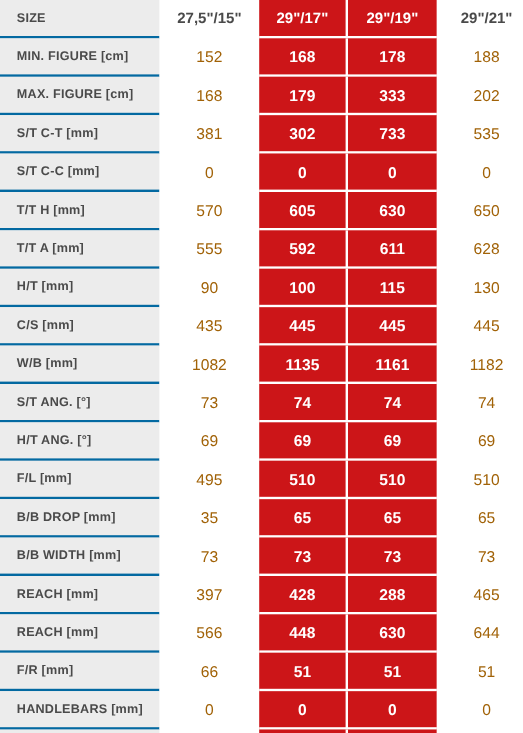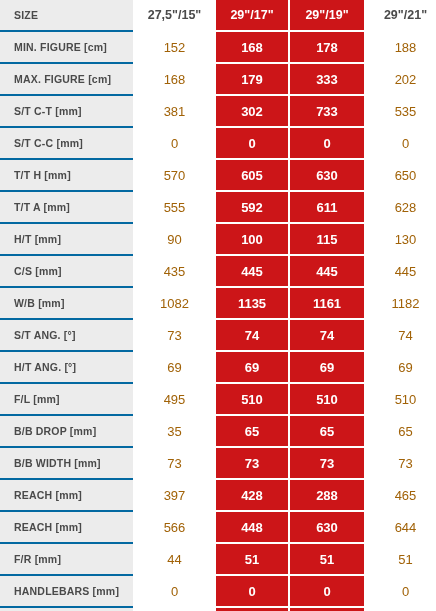--- a/index.html
+++ b/index.html
@@ -208,21 +208,21 @@
       </tr>
       <tr>
         <th class="cell label-cell">REACH [mm]</th>
         <td class="cell plain-cell">566</td>
         <td class="cell hl-cell">448</td>
         <td class="cell hl-cell hl-last">630</td>
         <td class="cell plain-cell">644</td>
       </tr>
       <tr>
         <th class="cell label-cell">F/R [mm]</th>
-        <td class="cell plain-cell">44</td>
+        <td class="cell plain-cell">66</td>
         <td class="cell hl-cell">51</td>
         <td class="cell hl-cell hl-last">51</td>
         <td class="cell plain-cell">51</td>
       </tr>
       <tr>
         <th class="cell label-cell">HANDLEBARS [mm]</th>
         <td class="cell plain-cell">0</td>
         <td class="cell hl-cell">0</td>
         <td class="cell hl-cell hl-last">0</td>
         <td class="cell plain-cell">0</td>

